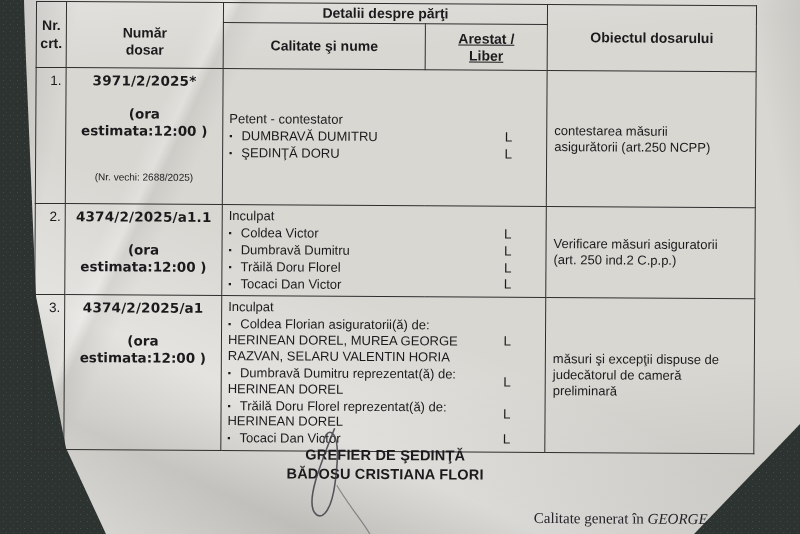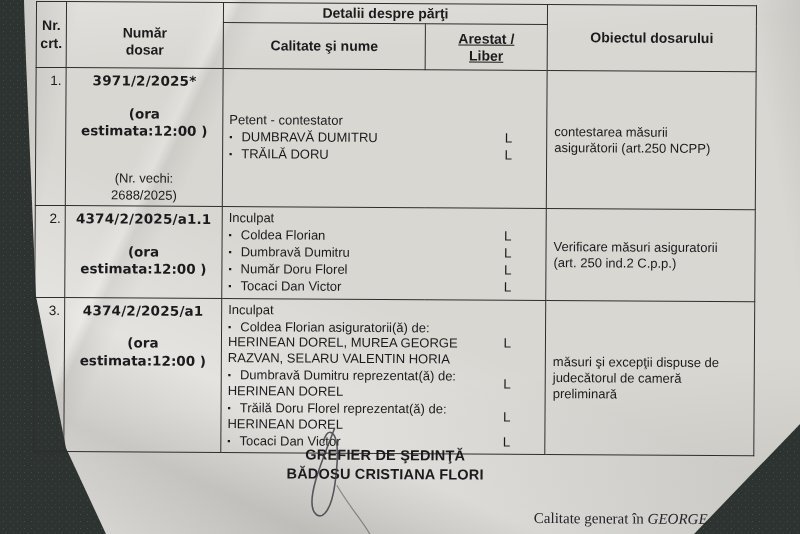--- a/index.html
+++ b/index.html
@@ -48,21 +48,21 @@
   .w-arestat{max-width:92px;text-decoration:underline;}
   tbody td{vertical-align:top; padding:2px 3px;}
   tr.case-r1 td{height:136px;}
   tr.case-r2 td{height:83px;}
   tr.case-r3 td{height:149px;}
   td.c-nr{text-align:right; padding:5px 4px 0 0; font-size:13.5px;}
   td.c-dosar{text-align:center; padding-top:4px;
     font-family:"DejaVu Sans",sans-serif; font-weight:bold; font-size:13.5px;}
   .dosar-num{white-space:nowrap; letter-spacing:.2px;}
   .dosar-ora{max-width:132px; margin:16px auto; line-height:1.3;}
-  .dosar-vechi{font-family:"Liberation Sans",sans-serif; font-weight:normal; font-size:13px;
+  .dosar-vechi{font-family:"Liberation Sans",sans-serif; font-weight:normal; font-size:10px;
     max-width:118px; margin:30px auto 0; line-height:1.3;}
   td.c-parti{vertical-align:middle; padding:3px 4px 3px 6px;}
   .calitate{margin-bottom:1px;}
   .party{position:relative; padding-right:72px; margin:1px 0;}
   .party .bullet{font-size:9px; margin-right:9px; position:relative; top:-1px;}
   .party .pl{position:absolute; right:30px; top:50%; transform:translateY(-50%); font-size:13.5px;}
   td.c-obiect{vertical-align:middle; padding:2px 8px 2px 7px;}
   .obiect-text{max-width:172px;}
 
   
@@ -117,41 +117,41 @@
       <td class="c-nr">1.</td>
       <td class="c-dosar">
         <div class="dosar-num">3971/2/2025*</div>
         <div class="dosar-ora">(ora estimata:12:00 )</div>
         <div class="dosar-vechi">(Nr. vechi: 2688/2025)</div>
       </td>
       <td class="c-parti" colspan="2">
         <div class="calitate">Petent - contestator</div>
         <div>
               <div class="party"><span class="bullet">▪</span><span>DUMBRAVĂ DUMITRU</span><span class="pl">L</span></div>
-              <div class="party"><span class="bullet">▪</span><span>TRĂILĂ DORU</span><span class="pl">L</span></div>
+              <div class="party"><span class="bullet">▪</span><span>ŞEDINŢĂ DORU</span><span class="pl">L</span></div>
             </div>
       </td>
       <td class="c-obiect">
         <div class="obiect-text">contestarea măsurii asigurătorii (art.250 NCPP)</div>
       </td>
     </tr>
 
     <tr class="case-r2">
       <td class="c-nr">2.</td>
       <td class="c-dosar">
         <div class="dosar-num">4374/2/2025/a1.1</div>
         <div class="dosar-ora">(ora estimata:12:00 )</div>
 
       </td>
       <td class="c-parti" colspan="2">
         <div class="calitate">Inculpat</div>
         <div>
-              <div class="party"><span class="bullet">▪</span><span>Coldea Florian</span><span class="pl">L</span></div>
+              <div class="party"><span class="bullet">▪</span><span>Coldea Victor</span><span class="pl">L</span></div>
               <div class="party"><span class="bullet">▪</span><span>Dumbravă Dumitru</span><span class="pl">L</span></div>
-              <div class="party"><span class="bullet">▪</span><span>Număr Doru Florel</span><span class="pl">L</span></div>
+              <div class="party"><span class="bullet">▪</span><span>Trăilă Doru Florel</span><span class="pl">L</span></div>
               <div class="party"><span class="bullet">▪</span><span>Tocaci Dan Victor</span><span class="pl">L</span></div>
             </div>
       </td>
       <td class="c-obiect">
         <div class="obiect-text">Verificare măsuri asiguratorii (art. 250 ind.2 C.p.p.)</div>
       </td>
     </tr>
 
     <tr class="case-r3">
       <td class="c-nr">3.</td>

